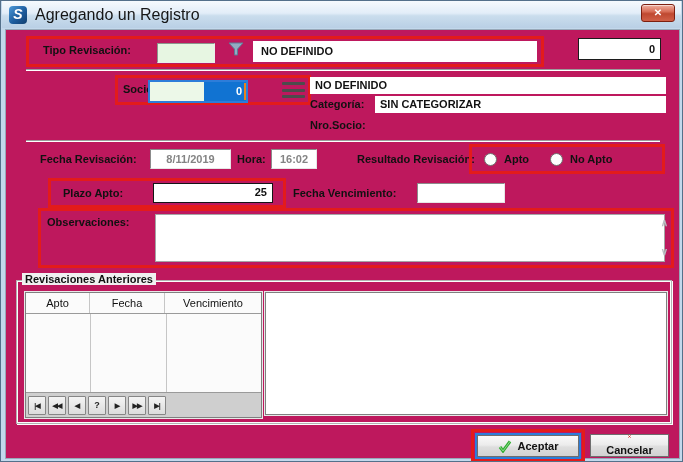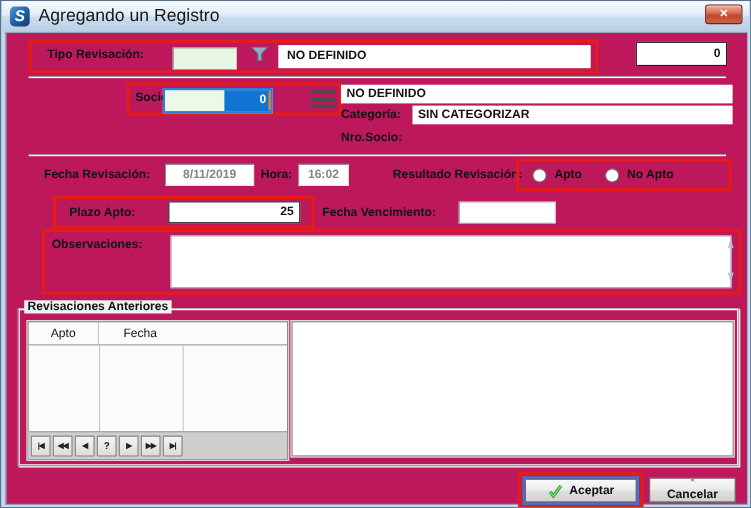--- a/index.html
+++ b/index.html
@@ -176,20 +176,21 @@
       <div class="obs-area"></div>
       <span class="scroll-chevron" style="top:7px;">∧</span>
       <span class="scroll-chevron" style="bottom:8px;">∨</span>
     </div>
 
     <div class="abs groupbox">
       <div class="hist-table">
         <div class="hist-header">
           <div class="c1">Apto</div>
           <div class="c2">Fecha</div>
+          <div class="c3">Vencimiento</div>
         </div>
         <div class="hist-body">
           <i class="vline" style="left:64px;"></i>
           <i class="vline" style="left:140px;"></i>
         </div>
         <div class="navigator">
           <div class="nav-btn">|◀</div>
           <div class="nav-btn">◀◀</div>
           <div class="nav-btn">◀</div>
           <div class="nav-btn" style="letter-spacing:0; font-size:9px;">?</div>

